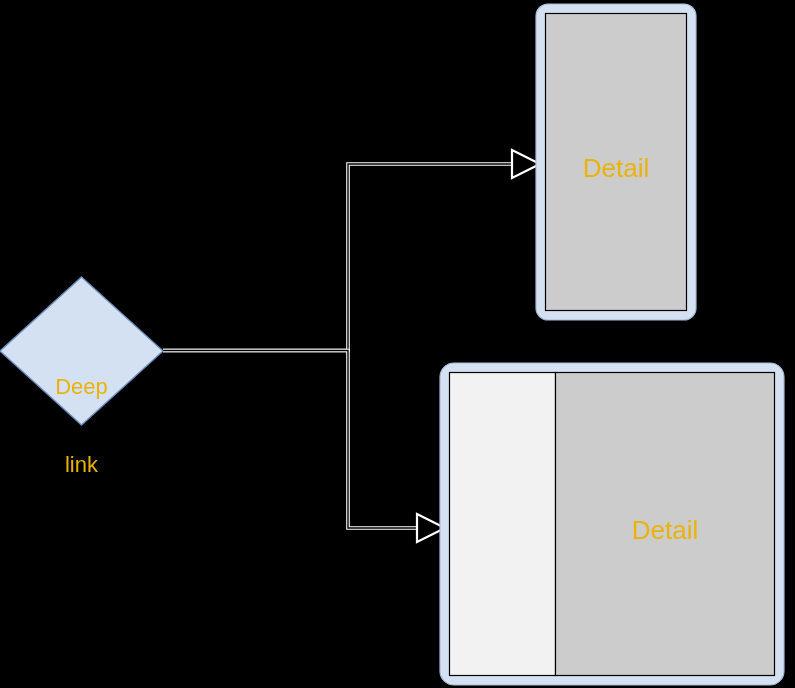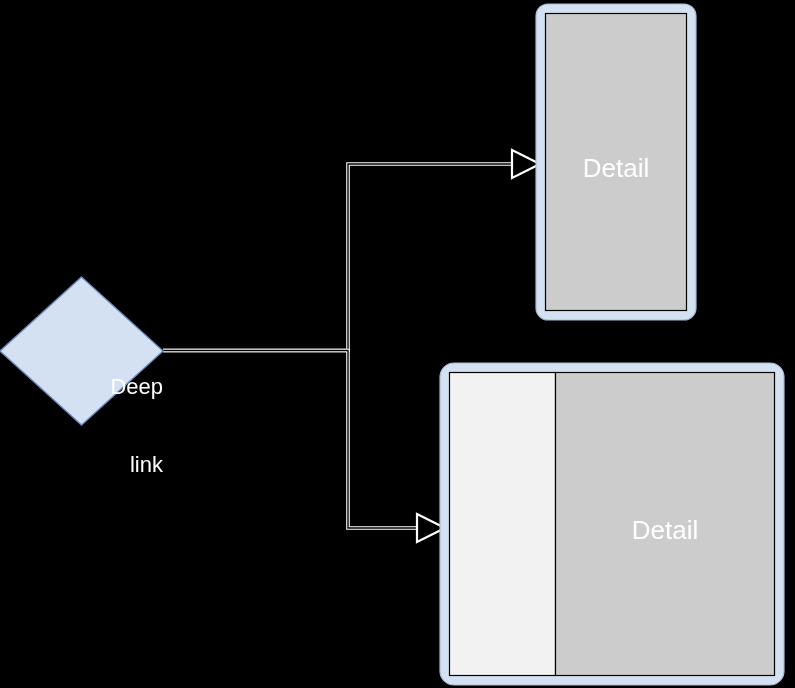--- a/index.html
+++ b/index.html
@@ -17,21 +17,21 @@
   }
   #svg-layer {
     position: absolute;
     left: 0;
     top: 0;
     width: 795px;
     height: 688px;
   }
   .node-label {
     position: absolute;
-    color: #ffffff;
+    color: #eab308;
     font-family: "Liberation Sans", sans-serif;
     font-size: 26px;
     line-height: 30px;
     text-align: center;
     white-space: pre;
     pointer-events: none;
   }
   .diamond-label {
     font-size: 22px;
     line-height: 26px;
@@ -77,21 +77,21 @@
       <rect x="545.5" y="13.5" width="141" height="297" fill="#cccccc" stroke="#000000" stroke-width="1.2"></rect>
     </g>
 
     <g>
       <rect x="440" y="363" width="344" height="322" rx="14" ry="14" fill="#d4e1f2" stroke="#a9bcd6" stroke-width="1.2"></rect>
       <rect x="449.5" y="372.5" width="106" height="303" fill="#f2f2f2" stroke="#000000" stroke-width="1.2"></rect>
       <rect x="555.5" y="372.5" width="219" height="303" fill="#cccccc" stroke="#000000" stroke-width="1.2"></rect>
     </g>
   </svg>
 
-  <div class="node-label diamond-label" style="left:0px; top:322px; width:163px;text-align:right;">
+  <div class="node-label diamond-label" style="left:0px; top:322px; width:163px;">
     <div>Deep</div>
     <div>link</div>
   </div>
 
   <div class="node-label" style="left:545px; top:153px; width:142px;">Detail</div>
 
 
   <div class="node-label" style="left:555px; top:515px; width:220px;">Detail</div>
 
 </div>

